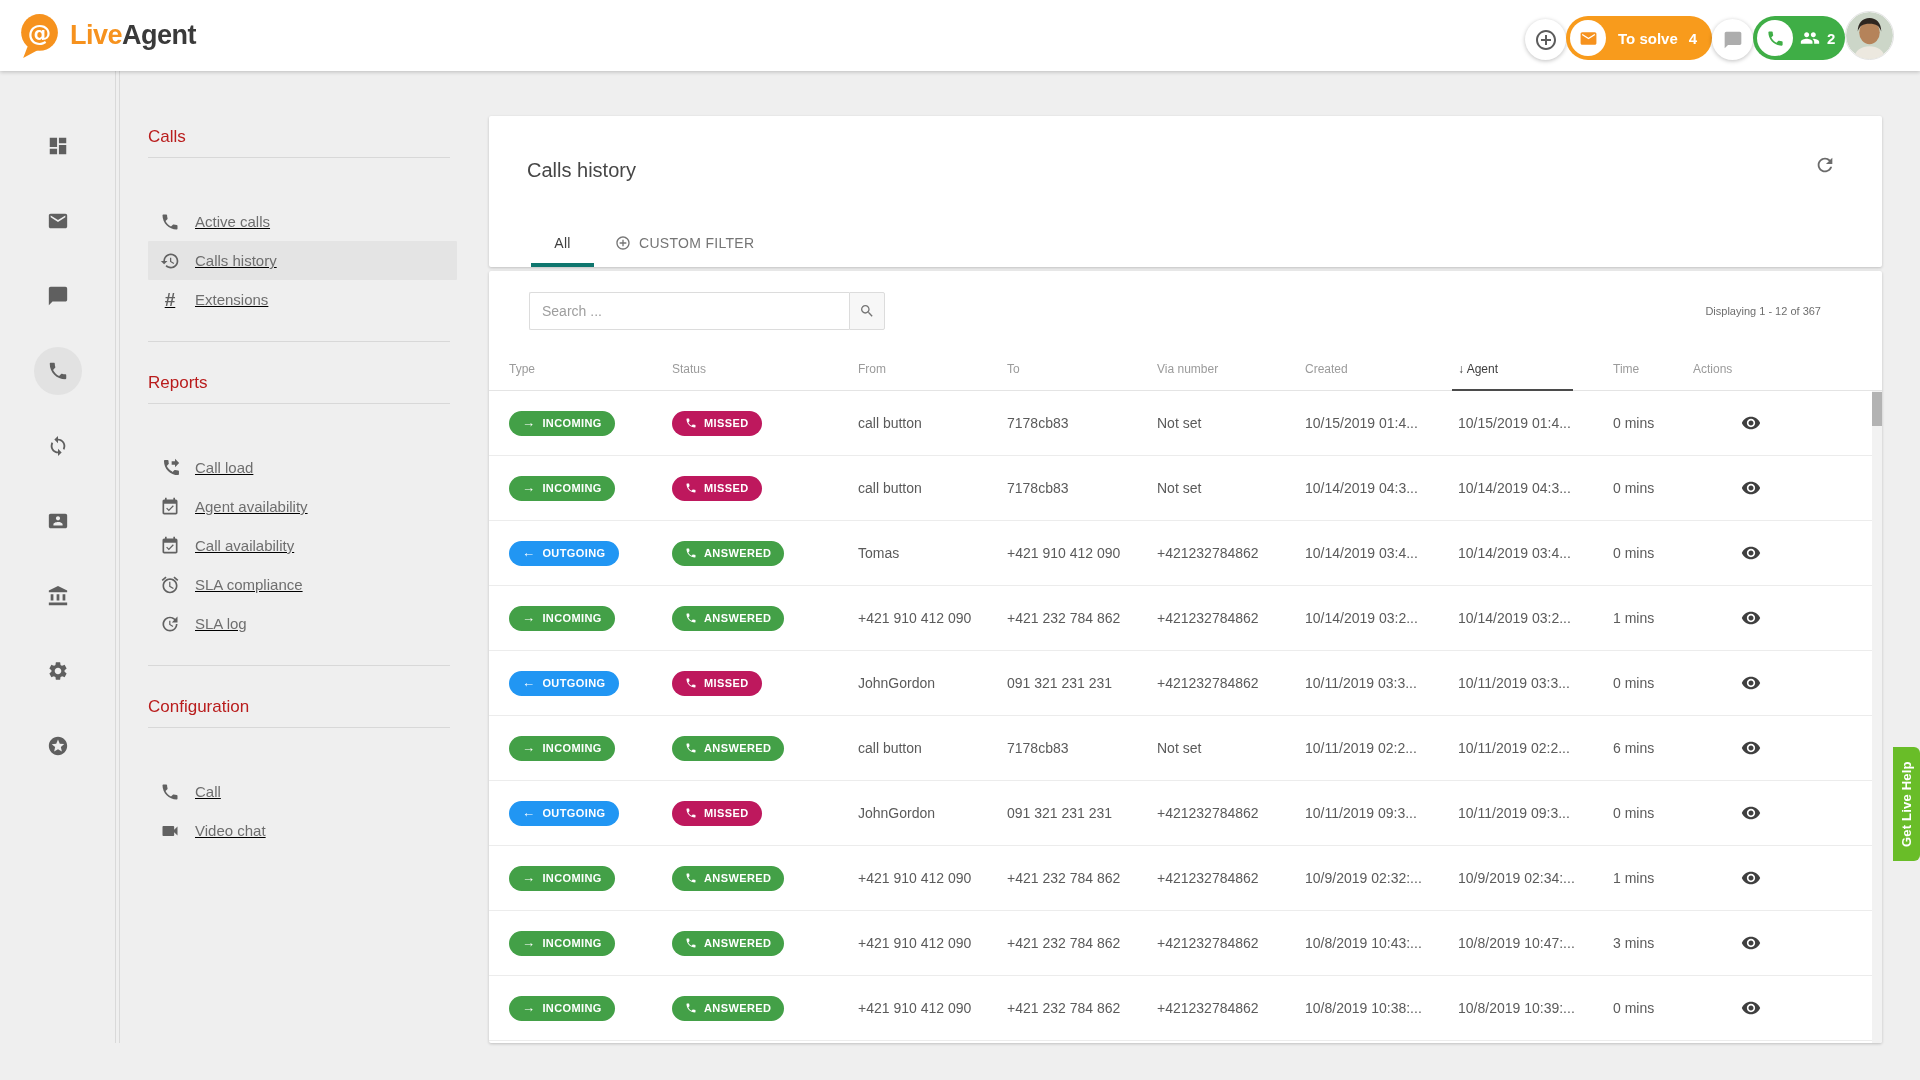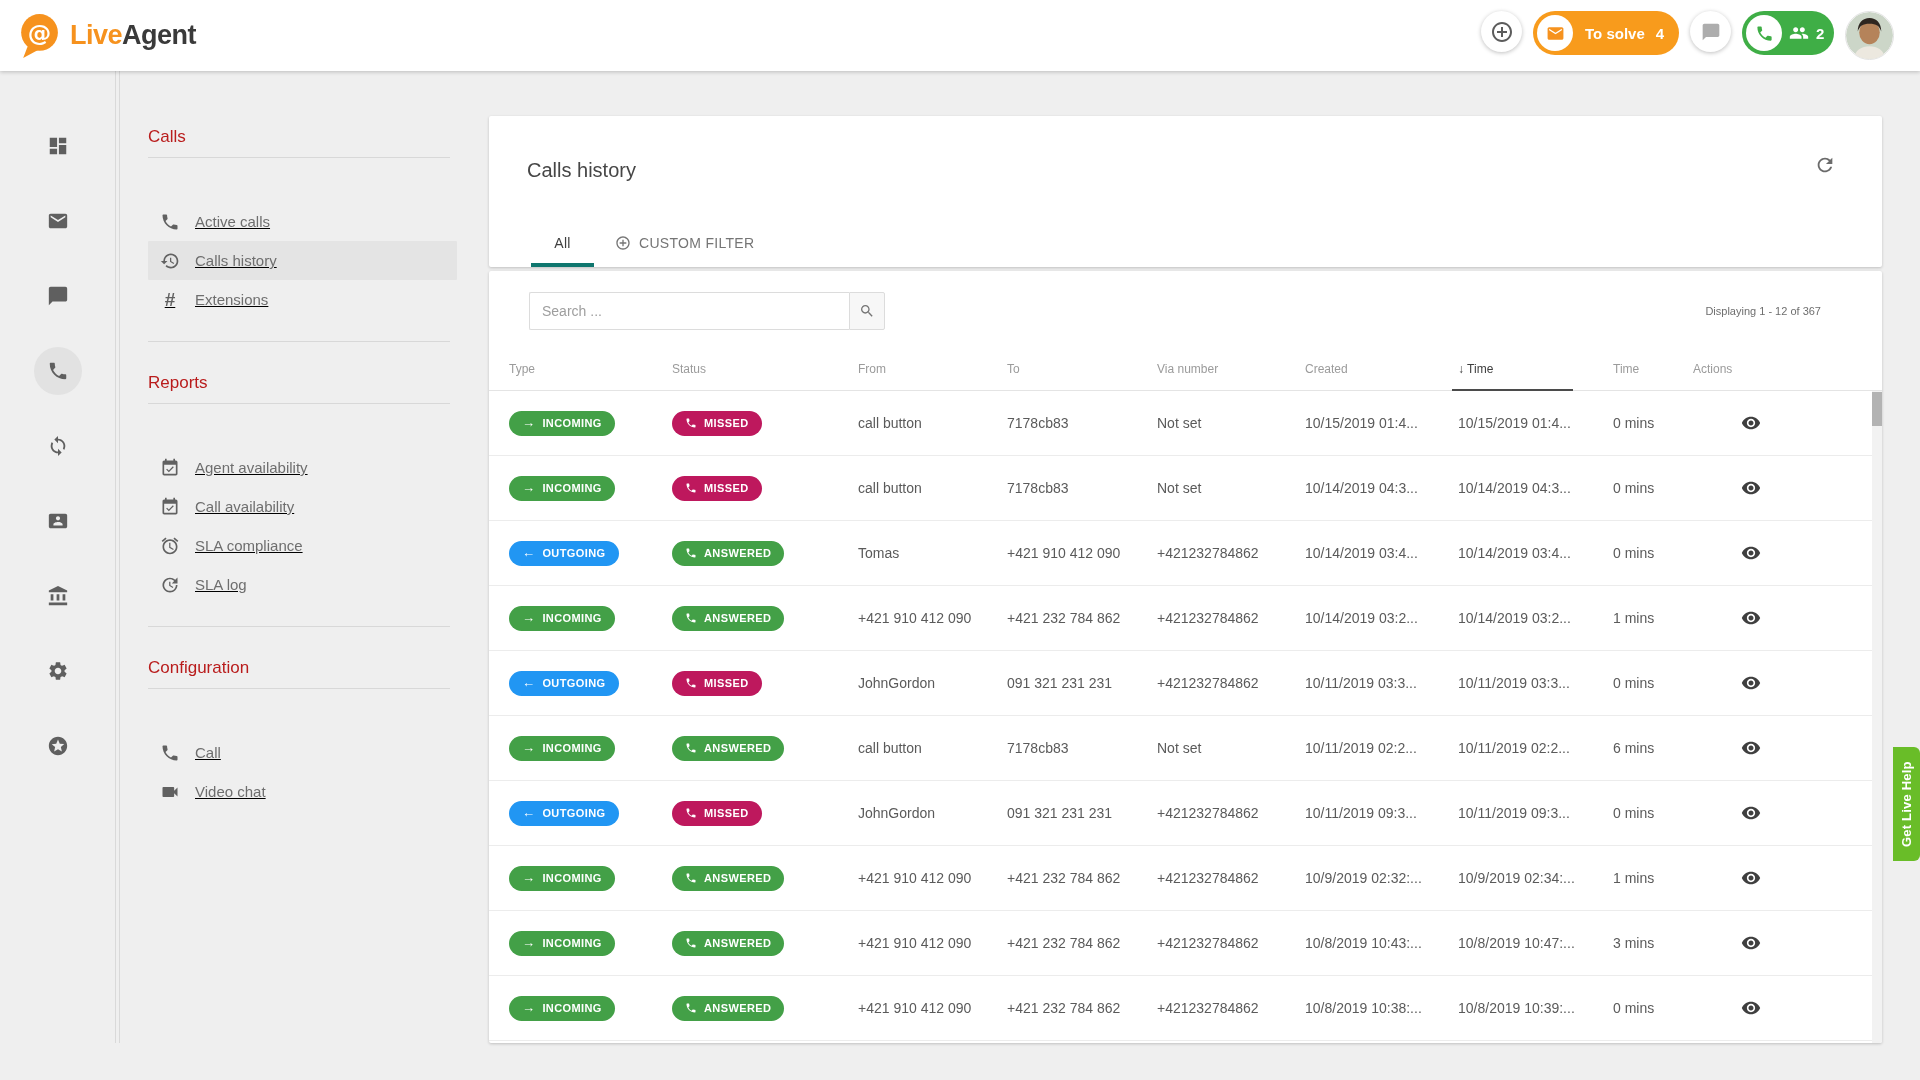--- a/index.html
+++ b/index.html
@@ -16,21 +16,21 @@
     background:#ffffff; box-shadow:0 1px 4px rgba(0,0,0,.22);
     display:flex; align-items:center; justify-content:space-between;
     padding:0 26px 0 14px; z-index:20;
   }
   .brand { display:flex; align-items:center; gap:7px; cursor:pointer; }
   .brand-mark { width:49px; height:49px; }
   .brand-text { font-size:27px; font-weight:bold; letter-spacing:-0.5px; }
   .brand-text .w1 { color:#f6921e; }
   .brand-text .w2 { color:#3a3a3a; }
 
-  .topbar-right { display:flex; align-items:flex-start; gap:11px; }
+  .topbar-right { display:flex; align-items:flex-end; }
   .circle-btn {
     width:41px; height:41px; border-radius:50%; background:#fff; border:none;
     box-shadow:0 1px 4px rgba(0,0,0,.25); display:flex; align-items:center;
     justify-content:center; cursor:pointer; flex:0 0 auto;
   }
   .circle-btn .ic { width:24px; height:24px; fill:#5c5c5c; }
   .circle-btn .ic.chatf { width:20px; height:20px; fill:#adadad; }
   .pill {
     height:44px; border-radius:22px; border:none; display:flex; align-items:center;
     color:#fff; font-weight:bold; cursor:pointer; flex:0 0 auto;
@@ -317,20 +317,28 @@
           <span>Extensions</span>
         </div>
       </div>
       <div class="divider"></div>
       <div class="heading">Reports</div>
       <div class="divider"></div>
       <div class="items">
         <div class="nav-item">
           <span>
             <svg class="ic " viewBox="0 0 24 24">
+              <path d="M18 11l5-5-5-5v3h-4v4h4v3zm-3.27 5.11c-2.83-1.44-5.15-3.75-6.59-6.59l2.2-2.21c.28-.26.36-.65.25-1C10.45 5.98 10.25 4.78 10.25 3.5c0-.54-.45-.99-1-.99H5.74c-.55 0-1 .45-1 1 0 9.39 7.61 17 17 17 .55 0 1-.45 1-1v-3.49c0-.55-.45-1-1-1-1.24 0-2.45-.2-3.57-.57-.35-.12-.75-.03-1.02.24l-2.42 2.42z"></path>
+            </svg>
+          </span>
+          <span>Call load</span>
+        </div>
+        <div class="nav-item">
+          <span>
+            <svg class="ic " viewBox="0 0 24 24">
               <path d="M16.53 11.06L15.47 10l-4.88 4.88-2.12-2.12-1.06 1.06L10.59 17l5.94-5.94zM19 3h-1V1h-2v2H8V1H6v2H5c-1.11 0-1.99.9-1.99 2L3 19c0 1.1.89 2 2 2h14c1.1 0 2-.9 2-2V5c0-1.1-.9-2-2-2zm0 16H5V8h14v11z"></path>
             </svg>
           </span>
           <span>Agent availability</span>
         </div>
         <div class="nav-item">
           <span>
             <svg class="ic " viewBox="0 0 24 24">
               <path d="M16.53 11.06L15.47 10l-4.88 4.88-2.12-2.12-1.06 1.06L10.59 17l5.94-5.94zM19 3h-1V1h-2v2H8V1H6v2H5c-1.11 0-1.99.9-1.99 2L3 19c0 1.1.89 2 2 2h14c1.1 0 2-.9 2-2V5c0-1.1-.9-2-2-2zm0 16H5V8h14v11z"></path>
             </svg>
@@ -410,21 +418,21 @@
         </div>
         <div class="displaying">Displaying 1 - 12 of 367</div>
       </div>
       <div class="thead" id="thead">
           <div class="th">Type</div>
           <div class="th">Status</div>
           <div class="th">From</div>
           <div class="th">To</div>
           <div class="th">Via number</div>
           <div class="th">Created</div>
-          <div class="th sorted">↓ Time</div>
+          <div class="th sorted">↓ Agent</div>
           <div class="th">Time</div>
           <div class="th">Actions</div>
         </div>
       <div class="tbody" id="tbody">
           <div class="trow">
             <div class="td"><span class="badge green">
                 <span class="arr">→</span>
                 <span>INCOMING</span>
               </span></div>
             <div class="td"><span class="badge red">

